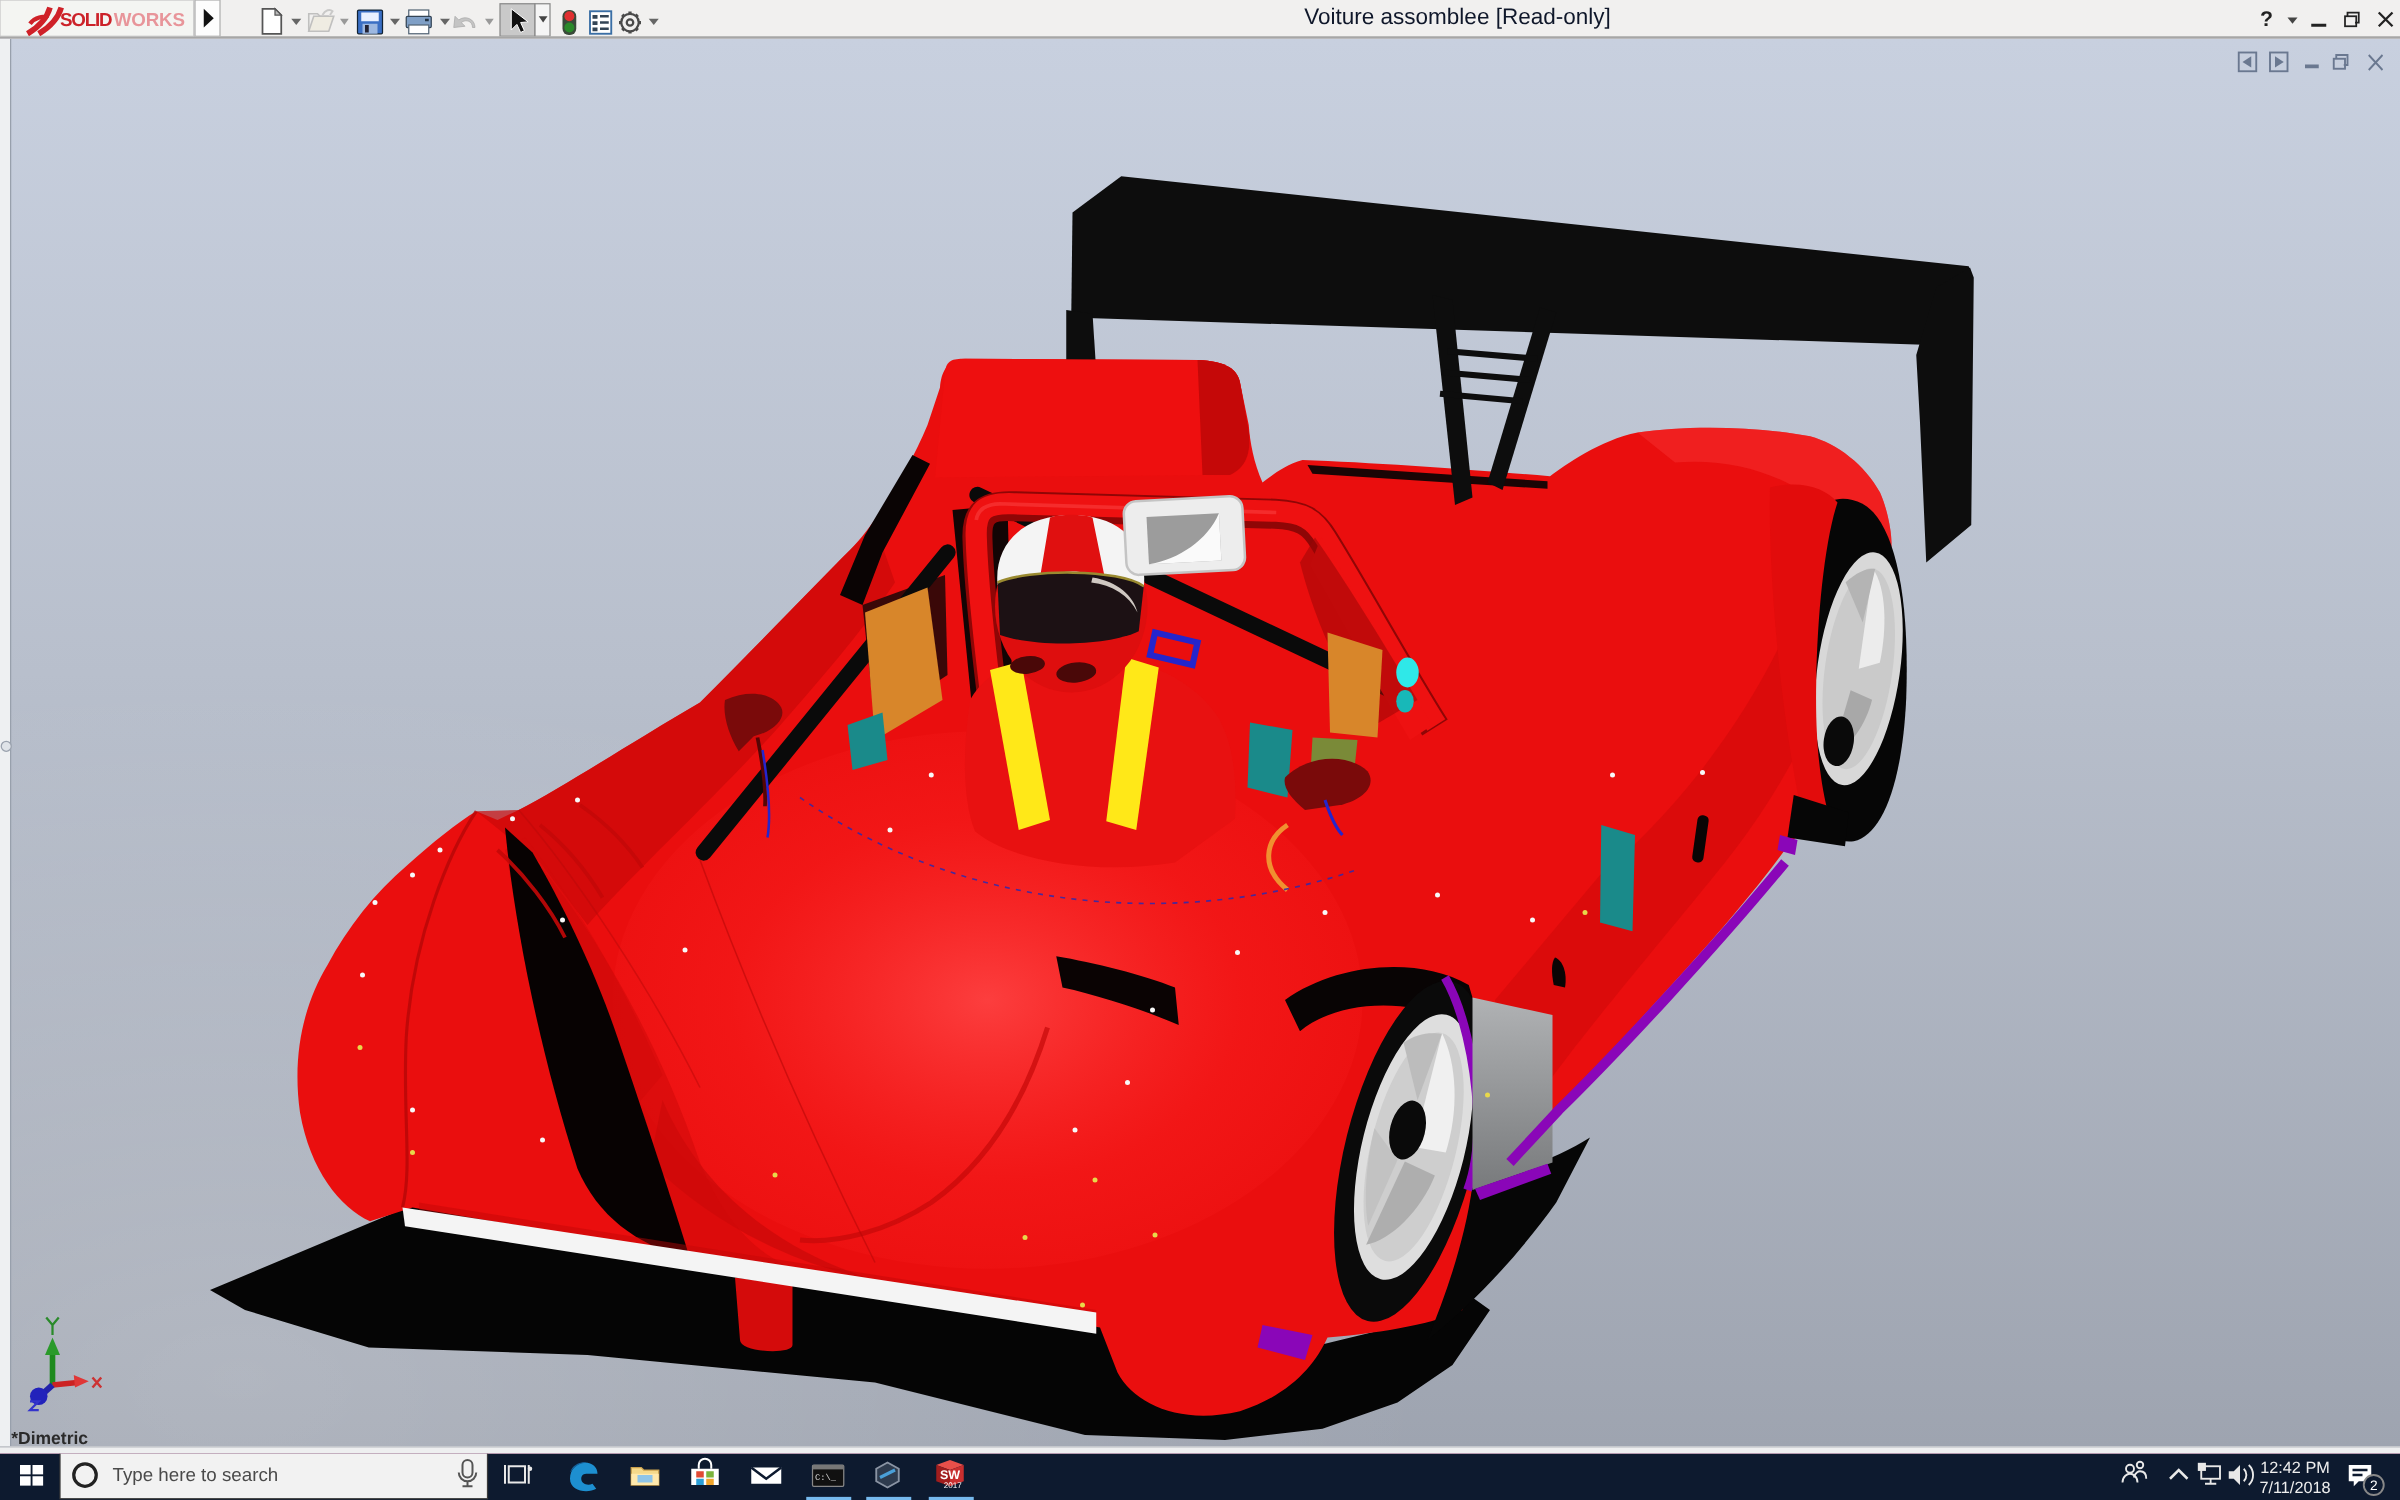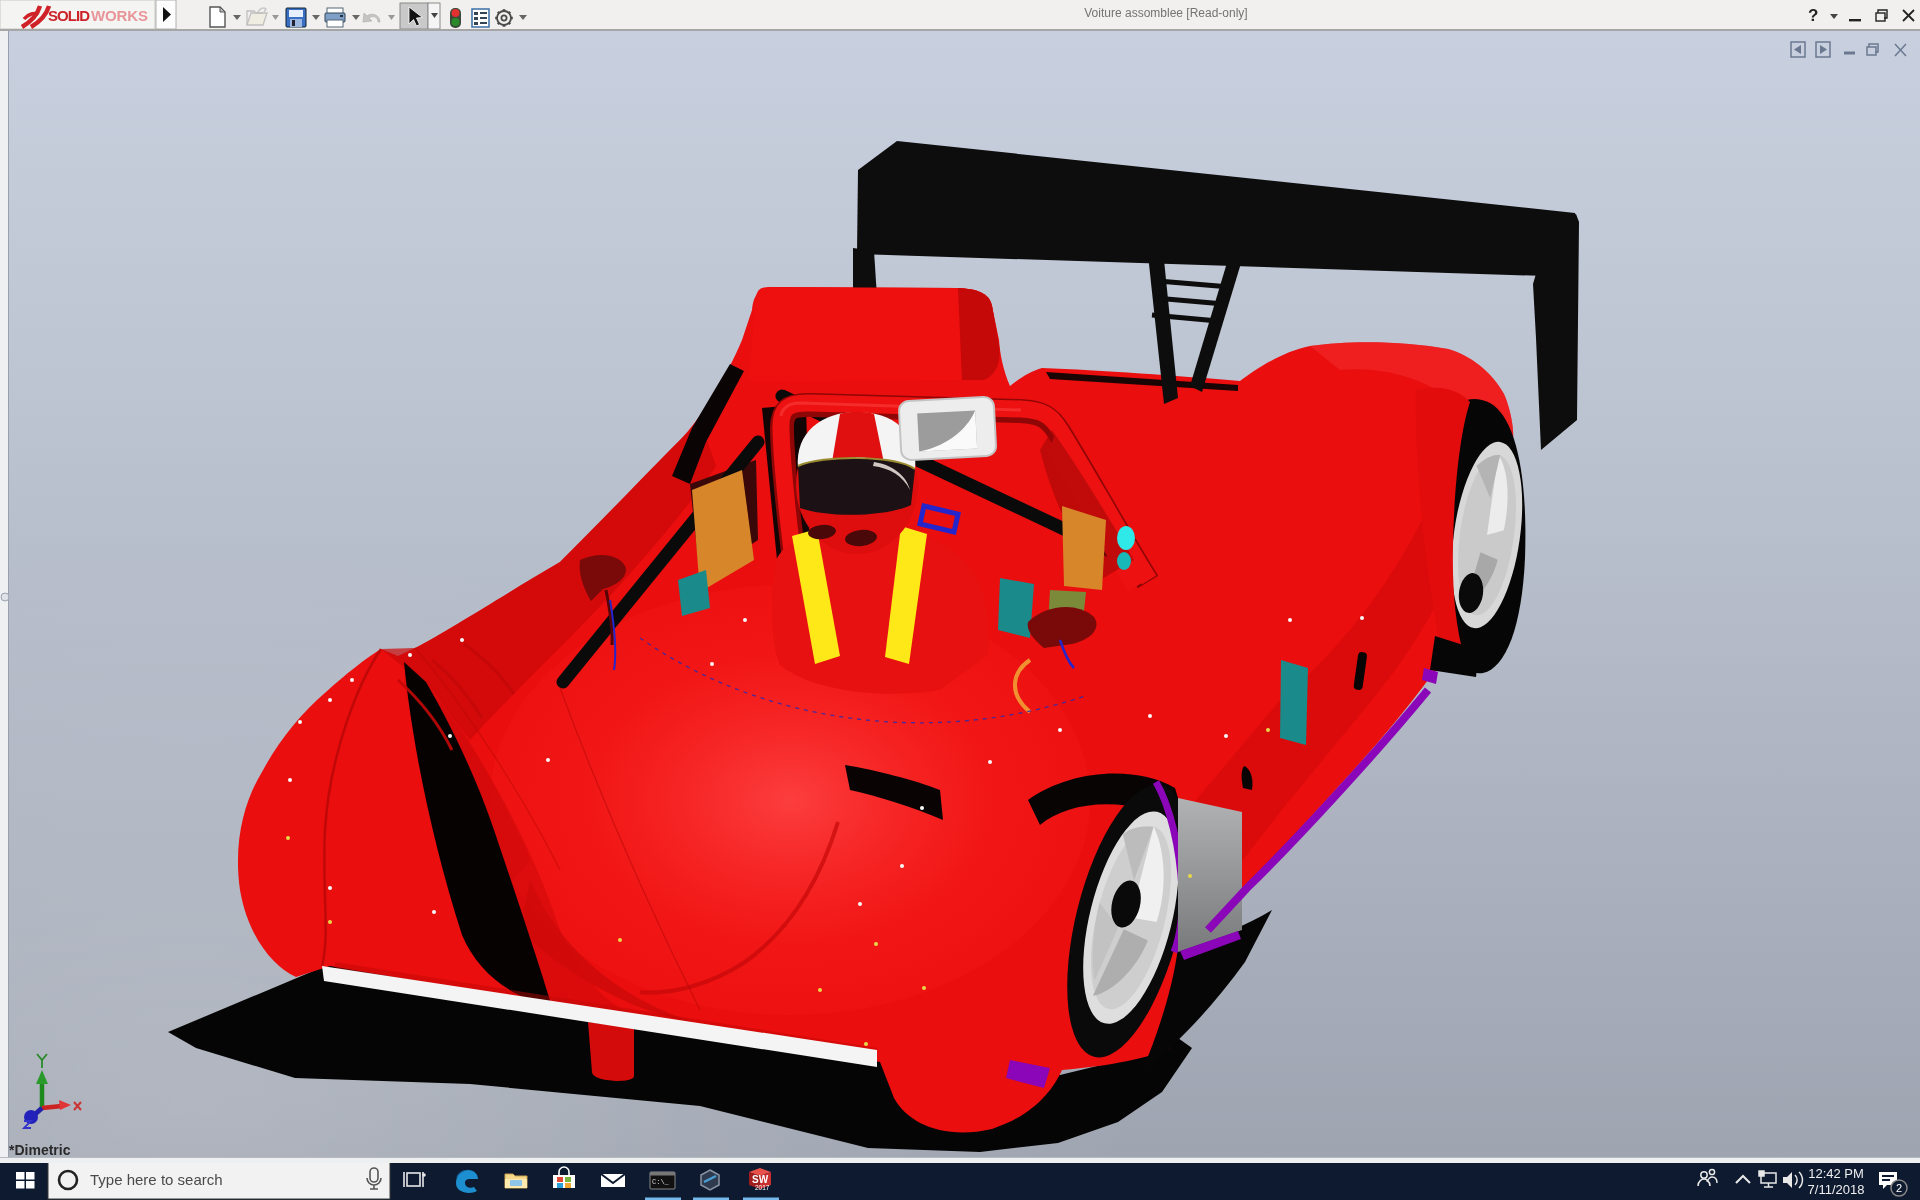--- a/index.html
+++ b/index.html
@@ -1,18 +1,18 @@
 <!DOCTYPE html>
 <html><head>
 <meta charset="utf-8">
 <style>
   html,body{margin:0;padding:0;width:1920px;height:1200px;overflow:hidden;
     font-family:"Liberation Sans",sans-serif;}
   #titlebar{position:absolute;left:0;top:0;width:1920px;height:29px;background:#f1f0ef;border-bottom:2px solid #a6a6a6;}
-  #title{position:absolute;left:1166px;top:0;transform:translateX(-50%);font-size:12px;color:#737373;line-height:27px;white-space:nowrap;}
+  #title{position:absolute;left:1166px;top:0;transform:translateX(-50%);font-size:18px;color:#0f172a;line-height:27px;white-space:nowrap;}
   #scene{position:absolute;left:0;top:31px;}
   #statusbar{position:absolute;left:0;top:1157px;width:1920px;height:6px;background:#eeeff0;border-top:1px solid #b5b9c0;}
   #taskbar{position:absolute;left:0;top:1163px;width:1920px;height:37px;background:#ec4899;}
 </style>
 </head>
 <body>
 
 <div id="titlebar">
   <div id="title">Voiture assomblee [Read-only]</div>
   <svg width="1920" height="29" viewBox="0 0 1920 29" style="position:absolute;left:0;top:0">

